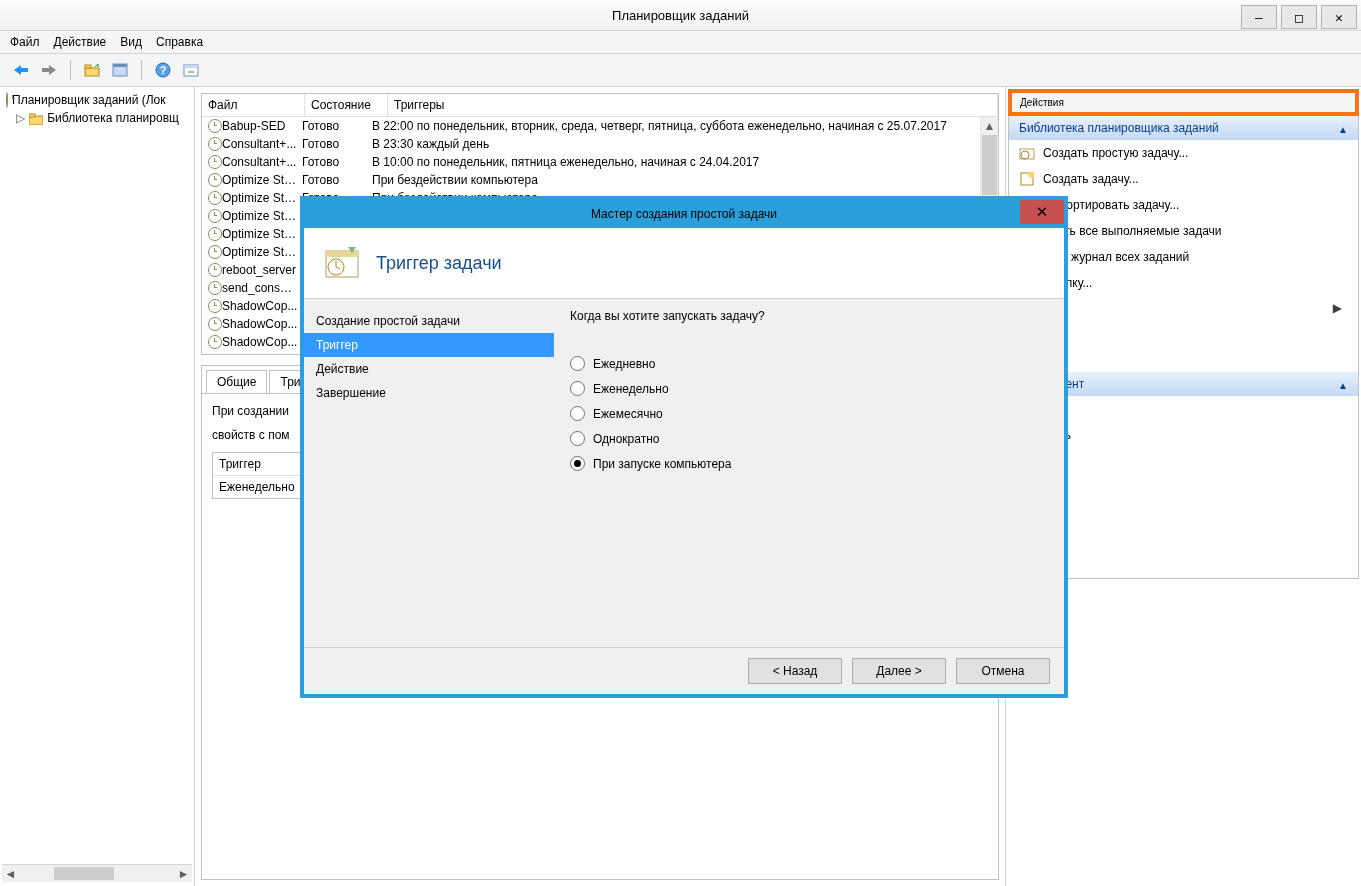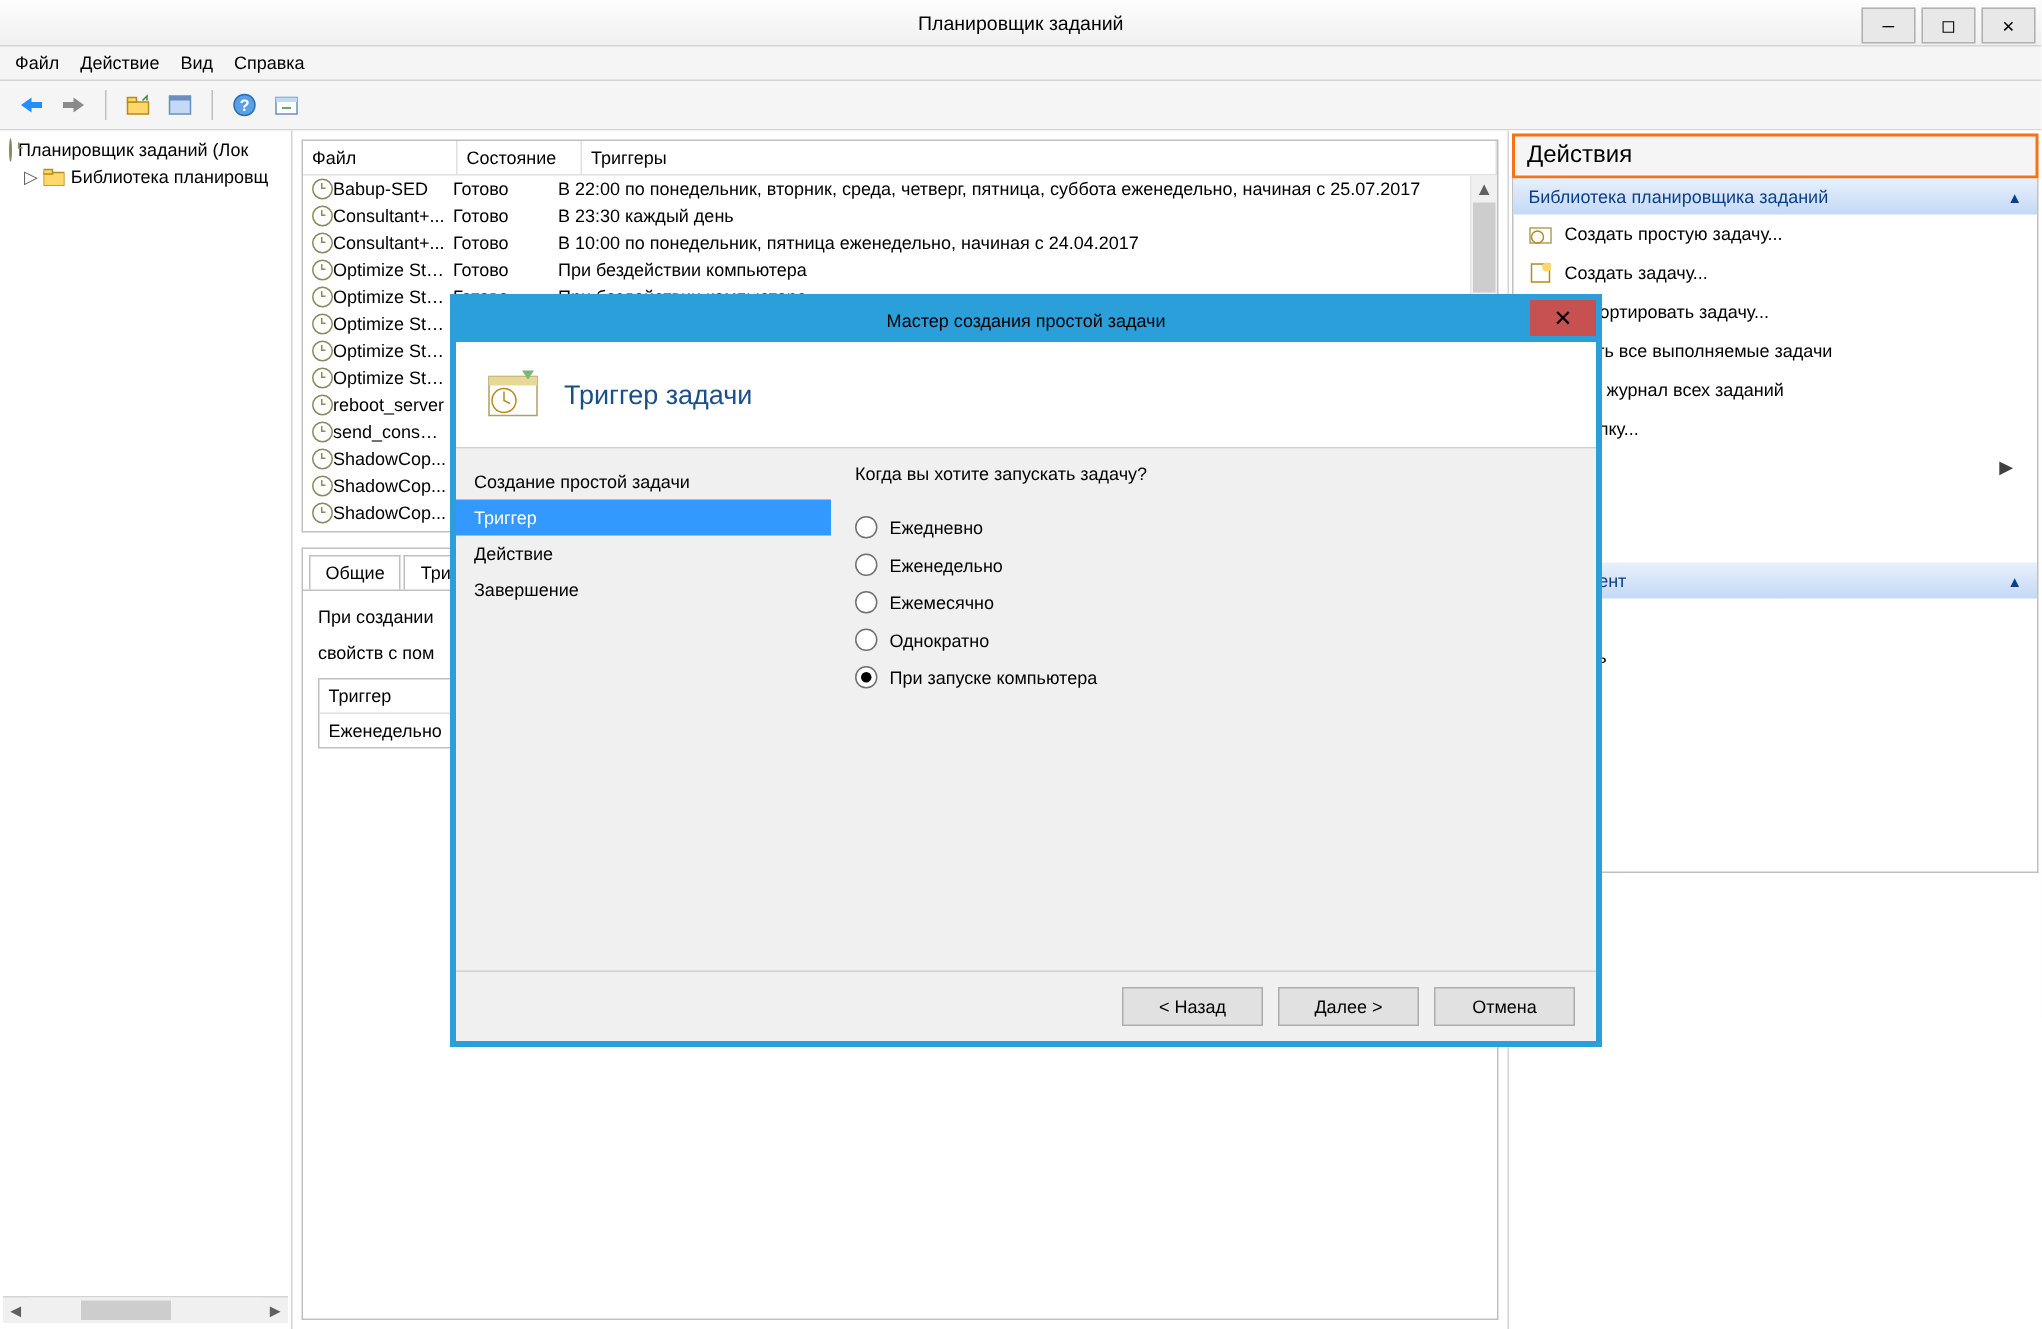--- a/index.html
+++ b/index.html
@@ -8,21 +8,21 @@
 .titlebar .title{position:absolute;left:50%;transform:translateX(-50%);font-size:13px}
 .titlebar .ctrls{margin-left:auto;display:flex}
 .titlebar .ctrl{width:34px;height:22px;margin:4px 4px 0 0;border:1px solid #b0b0b0;background:#e8e8e8;display:flex;align-items:center;justify-content:center;font-family:monospace;font-size:13px;cursor:pointer}
 .menubar{height:22px;background:#f5f5f5;border-bottom:1px solid #d4d4d4;display:flex;align-items:center;padding:0 10px;gap:14px}
 .menubar span{cursor:pointer}
 .toolbar{height:32px;background:#f5f5f5;border-bottom:1px solid #d4d4d4;display:flex;align-items:center;padding:0 10px;gap:6px}
 .tbtn{width:22px;height:22px;display:flex;align-items:center;justify-content:center;cursor:pointer}
 .tsep{width:1px;height:20px;background:#c0c0c0;margin:0 4px}
 .body{flex:1;display:flex;background:#fff}
 .tree{width:195px;border-right:1px solid #d4d4d4;padding:4px 2px;box-sizing:border-box;display:flex;flex-direction:column}
-.tree-item{display:flex;align-items:center;gap:4px;padding:2px 4px;white-space:nowrap;overflow:hidden;cursor:pointer}
+.tree-item{display:flex;align-items:flex-end;gap:4px;padding:2px 4px;white-space:nowrap;overflow:hidden;cursor:pointer}
 .tree-spacer{flex:1}
 .tree-hscroll{height:17px;background:#f0f0f0;border-top:1px solid #d4d4d4;display:flex;align-items:center}
 .tree-hscroll .arr{width:17px;height:17px;display:flex;align-items:center;justify-content:center;color:#606060;cursor:pointer}
 .tree-hscroll .track{flex:1;height:17px;background:#f0f0f0;position:relative}
 .tree-hscroll .thumb{position:absolute;left:35px;top:2px;width:60px;height:13px;background:#cdcdcd}
 .center{flex:1;display:flex;flex-direction:column;border-right:1px solid #d4d4d4;position:relative;padding:6px;box-sizing:border-box}
 .task-table{border:1px solid #c0c0c0;height:260px;display:flex;flex-direction:column;background:#fff}
 .task-head{display:flex;background:#fff;border-bottom:1px solid #e0e0e0}
 .task-head div{padding:4px 6px;border-right:1px solid #e0e0e0}
 .col-file{width:90px}.col-state{width:70px}.col-trig{flex:1}
@@ -37,41 +37,41 @@
 .task-vscroll .thumb{margin:1px;height:60px;background:#cdcdcd}
 .detail{border:1px solid #c0c0c0;margin-top:10px;flex:1;background:#fff;display:flex;flex-direction:column}
 .tabs{display:flex;padding:4px 4px 0 4px;background:#fff}
 .tab{padding:4px 10px;border:1px solid #c0c0c0;border-bottom:none;margin-right:2px;background:#fff;cursor:pointer;font-size:12px}
 .detail-body{flex:1;border-top:1px solid #c0c0c0;padding:10px}
 .detail-text{margin-bottom:10px}
 .trig-table{border:1px solid #c0c0c0;margin-top:6px}
 .trig-head{padding:4px 6px;border-bottom:1px solid #e0e0e0}
 .trig-row{padding:4px 6px}
 .actions{width:355px;background:#fff;display:flex;flex-direction:column;padding:2px;box-sizing:border-box}
-.actions-title{padding:4px 8px;border:2px solid #f97316;background:#f5f5f5;font-size:16px}
+.actions-title{padding:4px 8px;border:4px solid #f97316;background:#f5f5f5;font-size:10px}
 .actions-section{border:1px solid #c0c0c0;border-top:none}
 .actions-section-h{background:linear-gradient(#e8f0fc,#c3d9f5);padding:5px 10px;color:#0a3f8a;display:flex;align-items:flex-end;justify-content:space-between;cursor:pointer}
 .actions-section-h .caret{font-size:10px}
 .action-item{display:flex;align-items:center;gap:8px;padding:5px 10px;cursor:pointer}
 .action-item.arrow{justify-content:flex-end;padding-right:16px}
 .action-ico{width:16px;height:16px;display:flex;align-items:center;justify-content:center}
 
 .wizard{position:absolute;left:300px;top:196px;width:760px;height:494px;border:4px solid #2b9fd9;background:#f0f0f0;display:flex;flex-direction:column;box-shadow:none}
 .wiz-title{height:28px;background:#2b9fd9;color:#000;display:flex;align-items:center;position:relative}
 .wiz-title .t{position:absolute;left:50%;transform:translateX(-50%)}
 .wiz-close{position:absolute;right:0;top:0;width:44px;height:24px;background:#c75050;color:#000;display:flex;align-items:center;justify-content:center;font-size:15px;cursor:pointer}
 .wiz-header{height:70px;background:#fff;border-bottom:1px solid #d0d0d0;display:flex;align-items:center;padding:0 18px;gap:14px}
 .wiz-header .big-ico{width:40px;height:40px}
 .wiz-header .h{font-size:18px;color:#1a4f8a}
 .wiz-body{flex:1;display:flex}
 .wiz-nav{width:250px;padding:10px 0}
 .wiz-nav div{padding:5px 12px;cursor:pointer}
 .wiz-nav .sel{background:#3399ff;color:#fff}
 .wiz-content{flex:1;padding:10px 16px}
-.wiz-q{margin-bottom:16px}
+.wiz-q{margin-bottom:28px}
 .radio-row{display:flex;align-items:center;gap:8px;padding:5px 0;cursor:pointer}
 .radio{width:13px;height:13px;border:1px solid #707070;border-radius:50%;display:flex;align-items:center;justify-content:center;background:#fff}
 .radio.on::after{content:"";width:7px;height:7px;background:#000;border-radius:50%}
 .wiz-foot{height:46px;border-top:1px solid #d0d0d0;display:flex;align-items:center;justify-content:flex-end;padding:0 14px;gap:10px}
 .btn{min-width:72px;height:24px;border:1px solid #adadad;background:#e1e1e1;display:flex;align-items:center;justify-content:center;padding:0 10px;cursor:pointer}
 .clock-ico{width:12px;height:12px;border:1px solid #8a8a60;border-radius:50%;position:relative;background:#fff}
 .clock-ico::before{content:"";position:absolute;left:5px;top:2px;width:1px;height:4px;background:#8a8a60}
 .clock-ico::after{content:"";position:absolute;left:5px;top:5px;width:3px;height:1px;background:#8a8a60}
 svg{display:block}
 </style>

